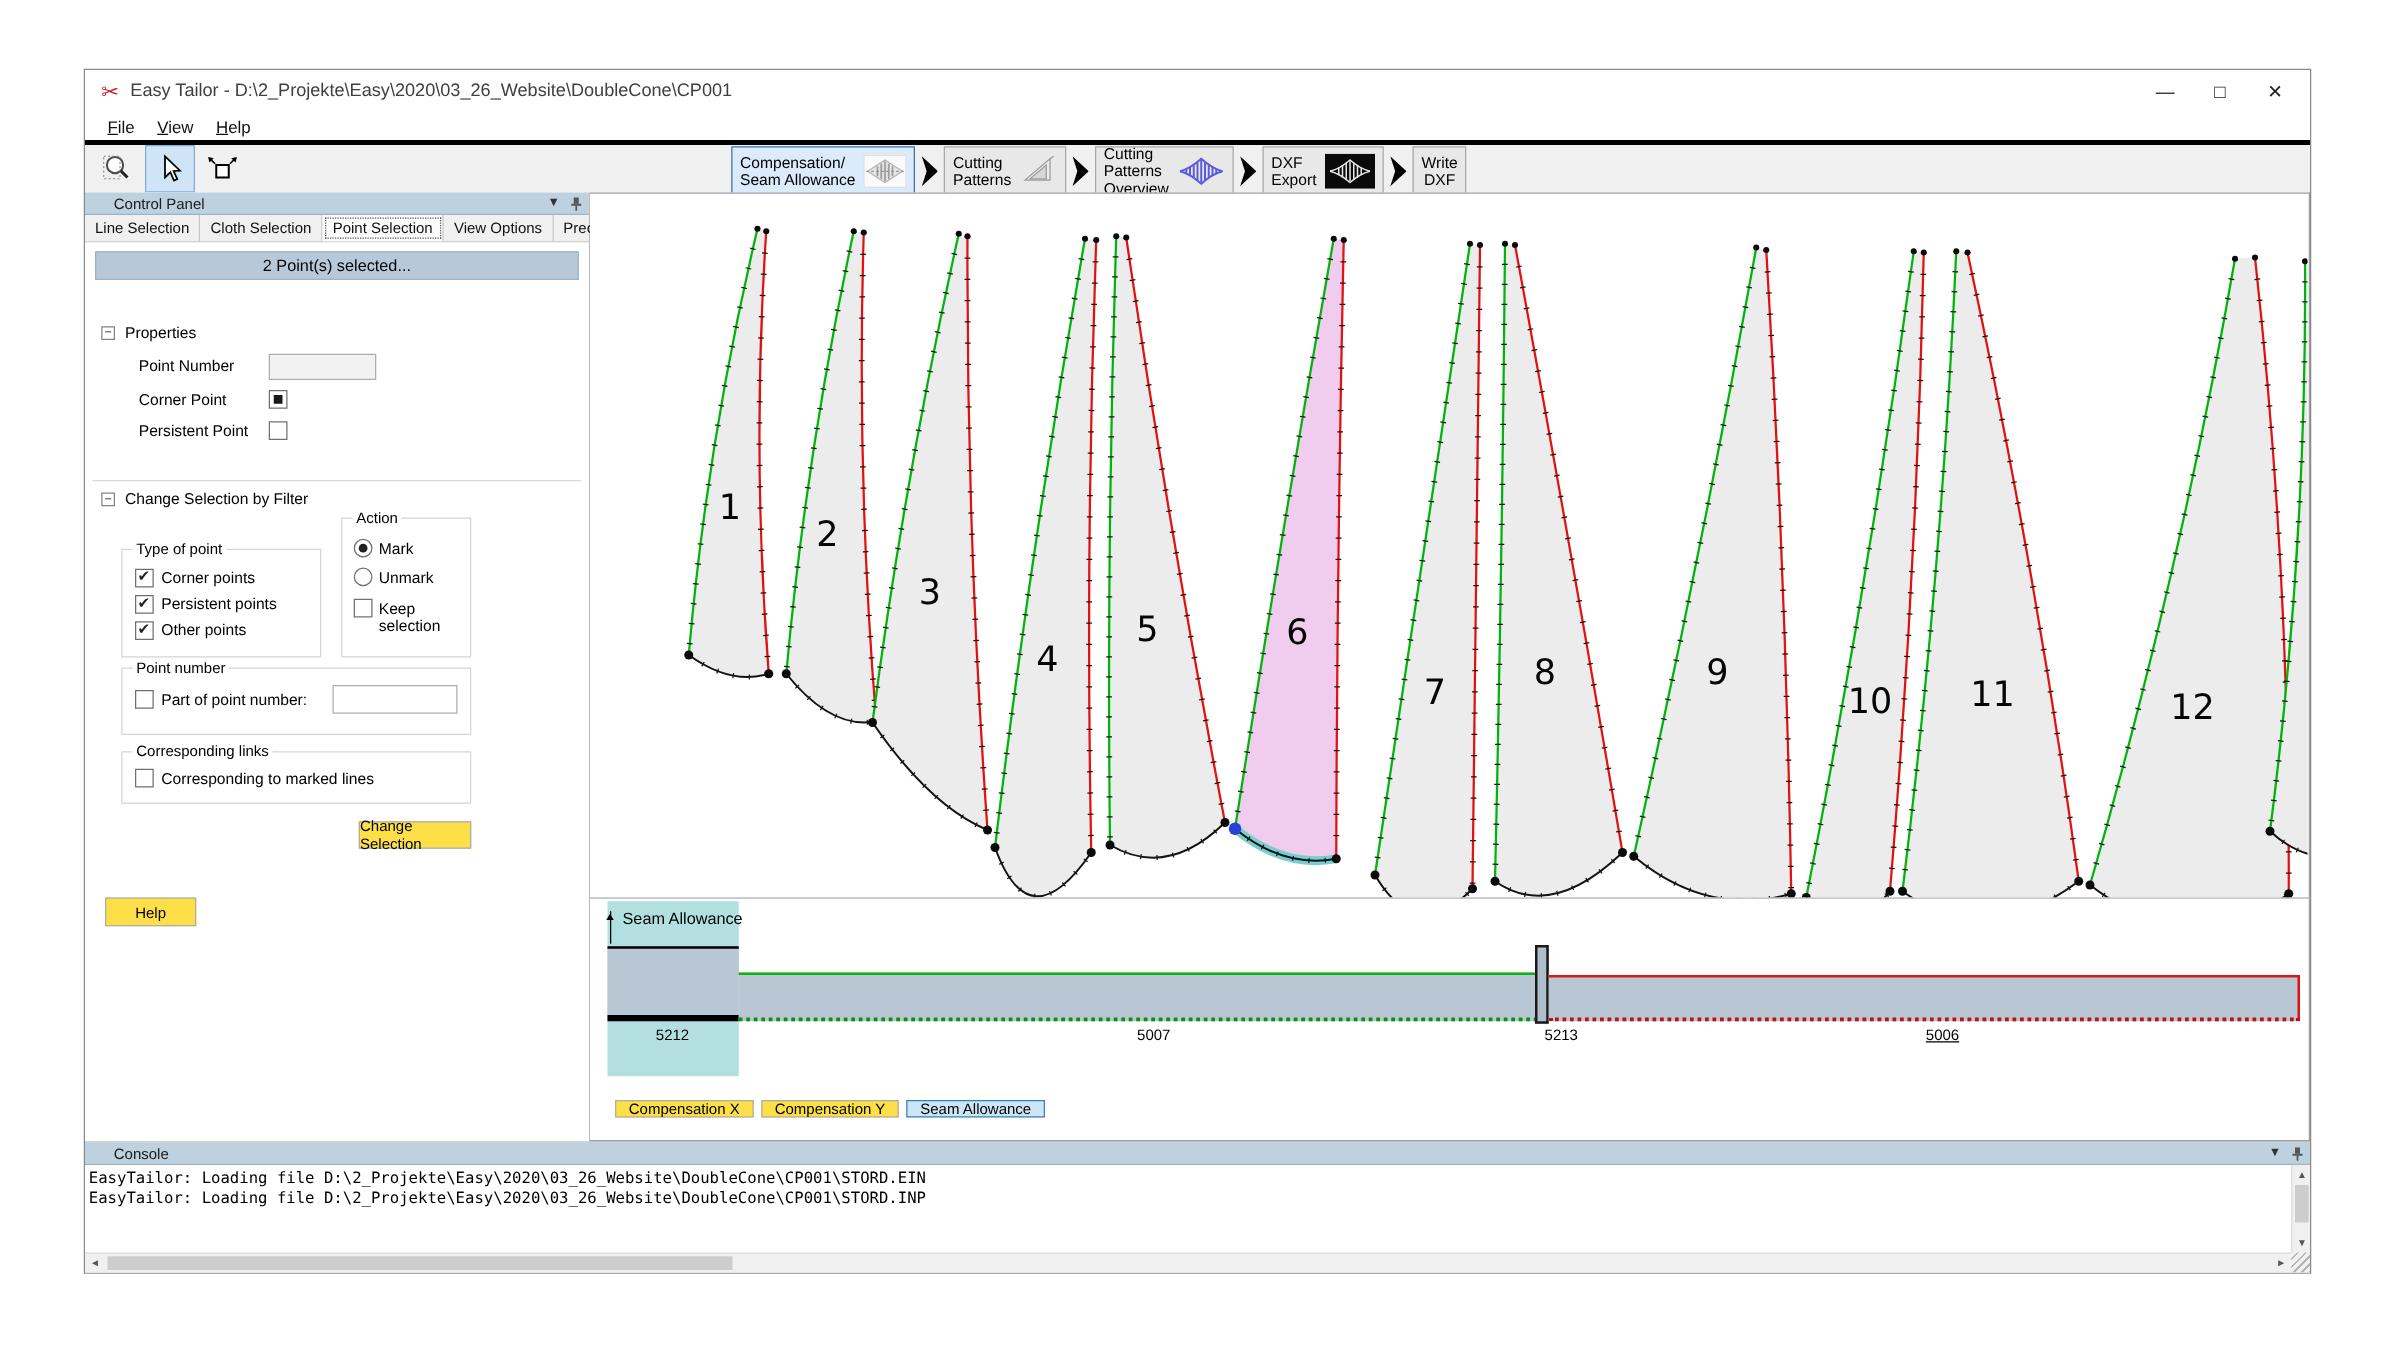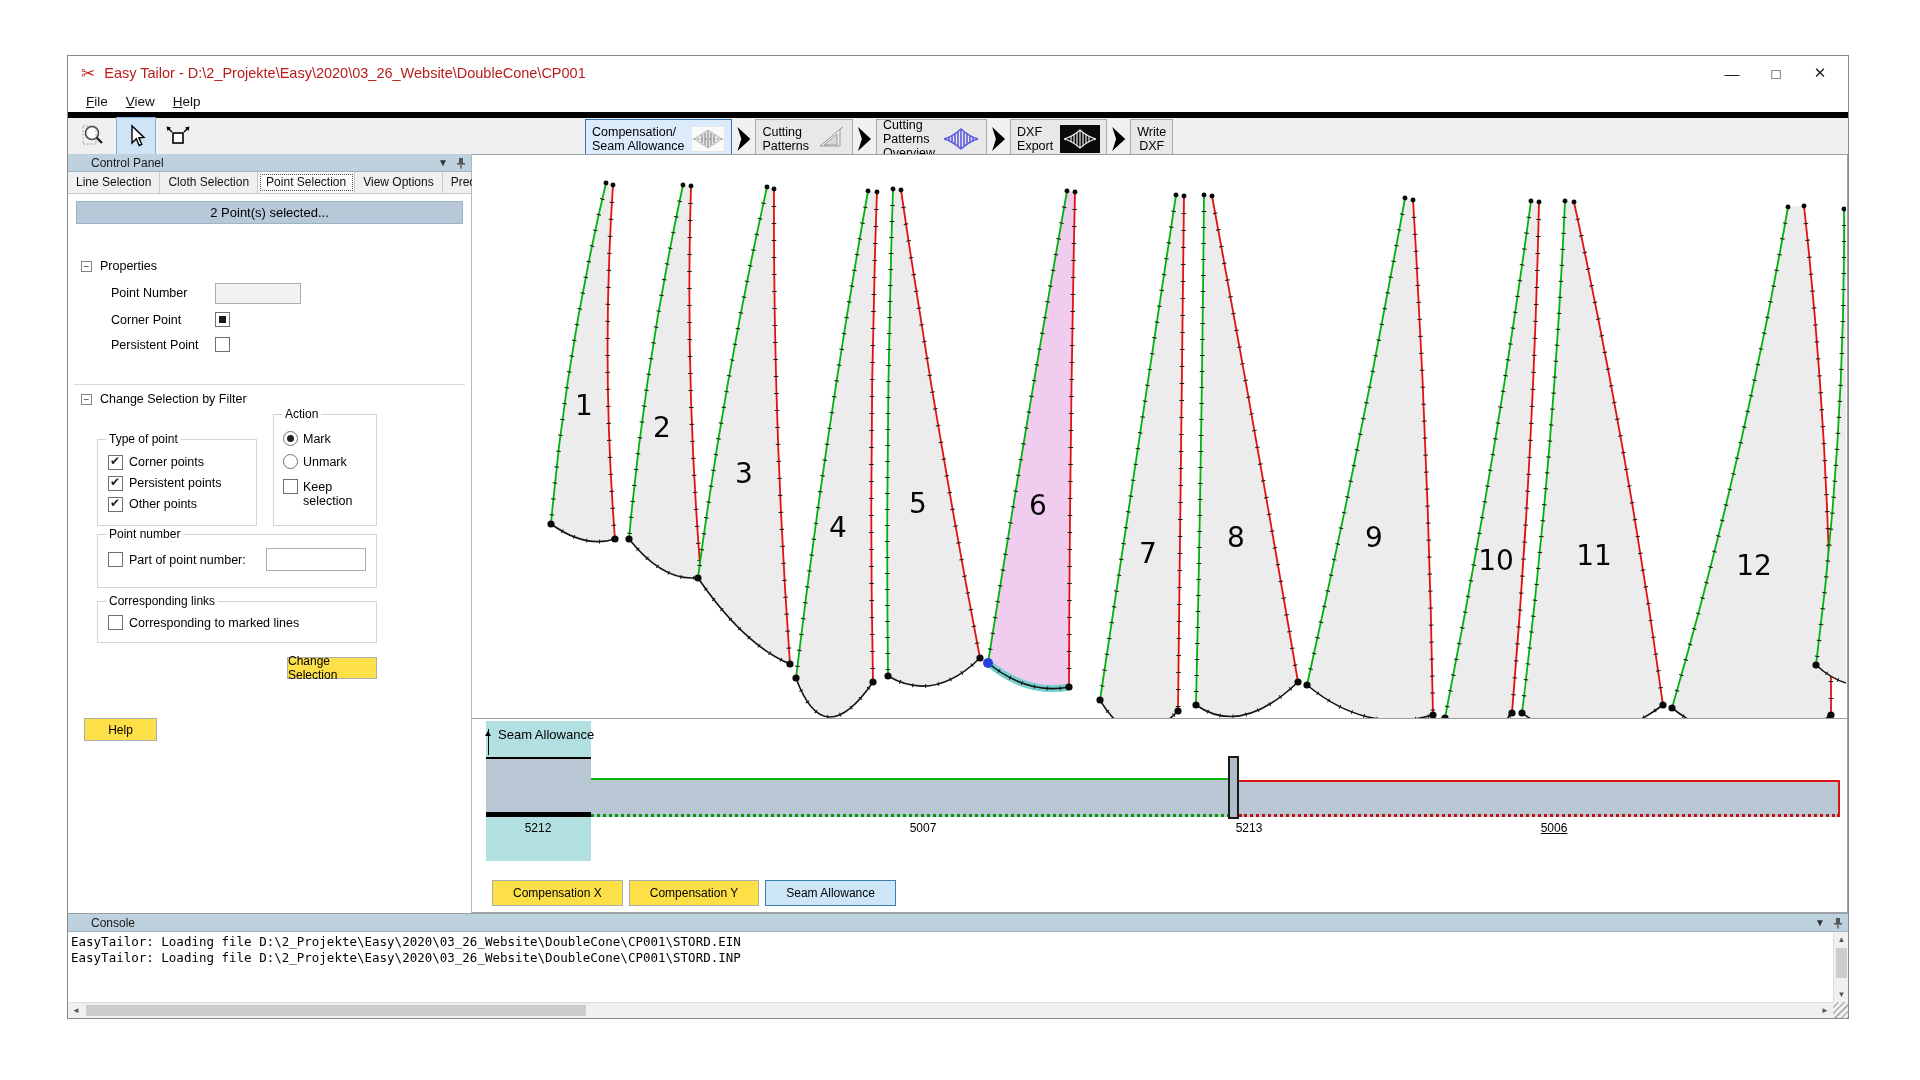--- a/index.html
+++ b/index.html
@@ -2,31 +2,31 @@
 <html><head>
 <meta charset="utf-8">
 <style>
   * { box-sizing: border-box; margin: 0; padding: 0; }
   html,body { width:1920px; height:1080px; background:#ffffff; font-family:"Liberation Sans",sans-serif; overflow:hidden; }
   .window { position:absolute; left:67px; top:55px; width:1782px; height:964px; background:#fff; border:1px solid #8a8a8a; display:flex; flex-direction:column; }
 
   
   .titlebar { height:34px; background:#fff; display:flex; align-items:center; padding:0 6px 0 13px; flex:none; }
   .scissors { color:#c81e1e; font-size:17px; margin-right:9px; }
-  .title-text { font-size:14.5px; color:#b91c1c; }
+  .title-text { font-size:14.5px; color:#404040; }
   .win-btns { margin-left:auto; display:flex; }
   .win-btn { width:44px; height:30px; display:flex; align-items:center; justify-content:center; font-size:15px; color:#222; cursor:default; }
 
   
   .menubar { height:22px; background:#fff; display:flex; align-items:center; padding-left:9px; flex:none; }
   .menu-item { font-size:13.5px; color:#111; padding:2px 9px; display:inline-block; }
   .menu-item::first-letter { text-decoration:underline; }
 
   
-  .toolbar { height:42px; background:#f0f0f0; border-top:6px solid #000000; display:flex; align-items:center; padding-left:6px; flex:none; position:relative; }
+  .toolbar { height:42px; background:#f0f0f0; border-top:4px solid #000000; display:flex; align-items:center; padding-left:6px; flex:none; position:relative; }
   .tool-btn { width:40px; height:38px; display:flex; align-items:center; justify-content:center; margin-right:2px; border:1px solid transparent; }
   .tool-btn.selected { background:#cfe4f7; border-color:#7ab0e0; }
 
   .flow { position:absolute; left:516px; top:1px; height:40px; display:flex; align-items:center; }
   .flow-btn { height:40px; background:#e8e8e8; border:1px solid #a8a8a8; display:flex; align-items:center; padding:2px 6px; margin:0 1px; }
   .flow-btn.active { background:#dcebfc; border:1.5px solid #3973ad; }
   .flow-labels { display:flex; flex-direction:column; justify-content:center; }
   .flow-labels span { font-size:12.5px; line-height:14px; color:#000; white-space:nowrap; }
   .flow-btn .ficon { margin-left:7px; }
   .flow-arrow { width:13px; height:24px; margin:0 4px; clip-path:polygon(0 0, 100% 50%, 0 100%, 30% 50%); background:#000; flex:none; }
@@ -65,21 +65,21 @@
   .rightcol { flex:1; display:flex; flex-direction:column; min-width:0; }
   .canvas { height:565px; flex:none; background:#fff; border:1px solid #9aa0a6; border-left:none; position:relative; overflow:hidden; }
   .seampanel { flex:1; background:#fff; border:1px solid #9aa0a6; border-left:none; border-top:none; position:relative; overflow:hidden; }
   .teal-col { position:absolute; left:14px; top:2px; width:105px; height:140px; background:#b2e0e0; }
   .sa-label { position:absolute; left:26px; top:8px; font-size:13px; color:#000; }
   .sa-axis { position:absolute; left:16px; top:10px; width:1px; height:26px; background:#000; }
   .sa-axis::before { content:""; position:absolute; left:-3px; top:-1px; border:3.5px solid transparent; border-bottom:5px solid #000; }
   .seg { position:absolute; background:#b9c7d4; }
   .seg-label { position:absolute; font-size:12px; color:#000; transform:translateX(-50%); }
   .seam-btns { position:absolute; left:20px; top:161px; display:flex; gap:6px; }
-  .seam-btns .btn { height:26px; padding:0 20px; }
+  .seam-btns .btn { height:14px; padding:0 10px; }
 
   
   .console { height:105px; flex:none; border-top:1px solid #9aa0a6; display:flex; flex-direction:column; background:#fff; }
   .console-body { position:relative; flex:1; overflow:hidden; }
   .console-text { position:absolute; left:3px; top:2px; right:16px; bottom:16px; font-family:"DejaVu Sans Mono",monospace; font-size:12.5px; line-height:16px; color:#000; white-space:pre; }
   .vscroll { position:absolute; right:0; top:0; bottom:16px; width:15px; background:#f0f0f0; border-left:1px solid #dcdcdc; }
   .vscroll .arr { position:absolute; left:0; width:15px; height:15px; display:flex; align-items:center; justify-content:center; font-size:8px; color:#555; }
   .vthumb { position:absolute; left:2px; top:16px; width:11px; height:30px; background:#cdcdcd; }
   .hscroll { position:absolute; left:0; right:15px; bottom:0; height:16px; background:#f0f0f0; border-top:1px solid #dcdcdc; }
   .hscroll .arr { position:absolute; top:0; width:16px; height:15px; display:flex; align-items:center; justify-content:center; font-size:8px; color:#555; }

